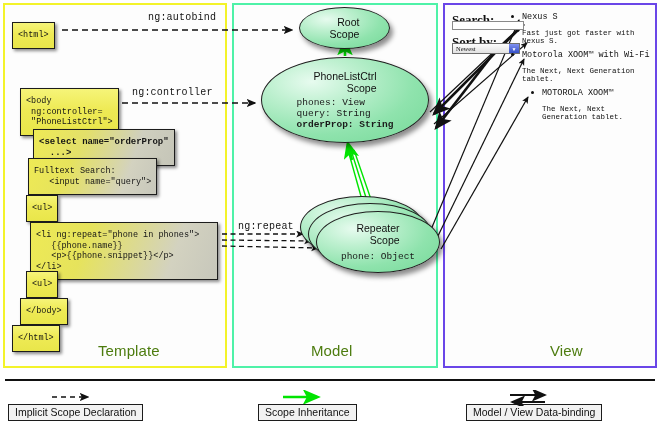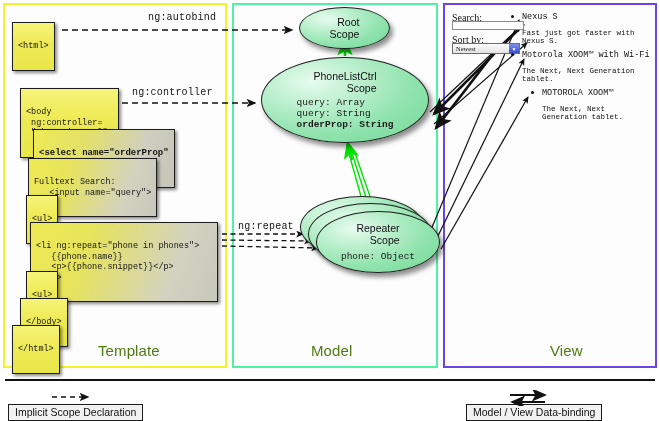--- a/index.html
+++ b/index.html
@@ -15,21 +15,21 @@
   .col-label{position:absolute;font-size:15px;color:#4d7c0f;font-family:"Liberation Sans",sans-serif;
              letter-spacing:.1px;}
   #label-template{left:98px;top:342px;}
   #label-model{left:311px;top:342px;}
   #label-view{left:534px;top:342px;margin-left:16px;}
 
   
   .codebox{position:absolute;box-sizing:border-box;border:1.5px solid #1c1c1c;
            background:linear-gradient(180deg,#f6f479 0%,#eeea55 45%,#e9e64a 100%);
            color:#151515;font-family:"Liberation Mono",monospace;font-size:8.5px;
-           line-height:10.5px;padding:18px 5px;white-space:pre;
+           line-height:10.5px;padding:7px 5px;white-space:pre;
            box-shadow:2px 2px 3px rgba(0,0,0,.45);}
   .codebox.gray{background:linear-gradient(110deg,#eeea55 0%,#e3e06a 35%,#cfcfbf 72%,#c5c5b8 100%);
                 font-weight:bold;font-size:9px;}
   .codebox.gray2{background:linear-gradient(110deg,#eeea55 0%,#e6e35c 30%,#d3d2c0 75%,#c7c7bb 100%);}
 
   #box-html{left:12px;top:22px;}
   #box-body{left:20px;top:88px;}
   #box-select{left:33px;top:129px;}
   #box-search{left:28px;top:158px;}
   #box-ul1{left:26px;top:195px;}
@@ -58,21 +58,21 @@
 
   #scope-root{left:299px;top:7px;width:91px;height:42px;}
   #scope-ctrl{left:261px;top:57px;width:168px;height:86px;}
   #rep-a{left:300px;top:196px;width:124px;height:62px;z-index:2;}
   #rep-b{left:308px;top:203px;width:124px;height:62px;z-index:3;}
   #rep-c{left:316px;top:211px;width:124px;height:62px;z-index:4;}
   #rep-c .props{margin-top:5px;}
 
   
   #view-inner{position:absolute;left:452px;top:12px;width:200px;height:125px;}
-  .v-label{font-family:"Liberation Serif",serif;font-size:10px;color:#111;}
+  .v-label{font-family:"Liberation Serif",serif;font-size:13px;color:#111;font-weight:bold;}
   #search-label{position:absolute;left:0px;top:0px;}
   #search-input{position:absolute;left:0px;top:9px;width:72px;height:9px;
                 border:1px solid #8a8a8a;background:#fff;box-sizing:border-box;}
   #sortby-label{position:absolute;left:0px;top:22px;}
   #sort-select{position:absolute;left:0px;top:31px;width:68px;height:11px;
                border:1px solid #6d6d6d;background:linear-gradient(180deg,#fdfdfd,#e2e2e2);
                box-sizing:border-box;display:flex;align-items:center;}
   #sort-select .val{font-family:"Liberation Serif",serif;font-size:6.5px;color:#111;padding-left:3px;flex:1;}
   #sort-select .arrow{width:10px;height:100%;background:linear-gradient(180deg,#7f90f0,#3550c8);
                       color:#fff;font-size:5px;display:flex;align-items:center;justify-content:center;
@@ -196,21 +196,21 @@
       <span>Scope</span>
     </div>
   </div>
 
   <div class="scope" id="scope-ctrl">
     <div class="title">
       <span>PhoneListCtrl</span><br>
       <span>Scope</span>
     </div>
     <div class="props">
-      <div>query: Array</div>
+      <div>phones: View</div>
       <div>query: String</div>
       <div><b>orderProp: String</b></div>
     </div>
   </div>
 
   <div class="scope" id="rep-a"></div>
   <div class="scope" id="rep-b"></div>
   <div class="scope" id="rep-c">
     <div class="title">
       <span>Repeater</span><br>
@@ -260,20 +260,33 @@
             <marker id="lg1" markerWidth="7" markerHeight="7" refX="6" refY="3" orient="auto">
           <path d="M0,0 L7,3 L0,6 L1.6,3 Z" fill="#111"></path>
             </marker>
           </defs>
         <path d="M2,7 L38,7" stroke="#111" stroke-width="1.4" stroke-dasharray="5,4" fill="none" marker-end="url(#lg1)"></path>
       </svg>
     </span>
     <span class="leg-box">Implicit Scope Declaration</span>
   </div>
 
+  <div class="leg" id="leg-inherit">
+    <span class="leg-art">
+      <svg width="46" height="14">
+        <defs>
+            <marker id="lg2" markerWidth="7" markerHeight="7" refX="5.5" refY="3" orient="auto">
+          <path d="M0,0 L7,3 L0,6 L1.6,3 Z" fill="#00e400"></path>
+            </marker>
+          </defs>
+        <path d="M2,7 L36,7" stroke="#00e400" stroke-width="2.6" fill="none" marker-end="url(#lg2)"></path>
+      </svg>
+    </span>
+    <span class="leg-box">Scope Inheritance</span>
+  </div>
 
   <div class="leg" id="leg-bind">
     <span class="leg-art">
       <svg width="46" height="16">
         <defs>
             <marker id="lg3" markerWidth="7" markerHeight="7" refX="6" refY="3" orient="auto">
           <path d="M0,0 L7,3 L0,6 L1.6,3 Z" fill="#111"></path>
             </marker>
           </defs>
         <path d="M2,5 L37,5" stroke="#111" stroke-width="2.2" fill="none" marker-end="url(#lg3)"></path>

